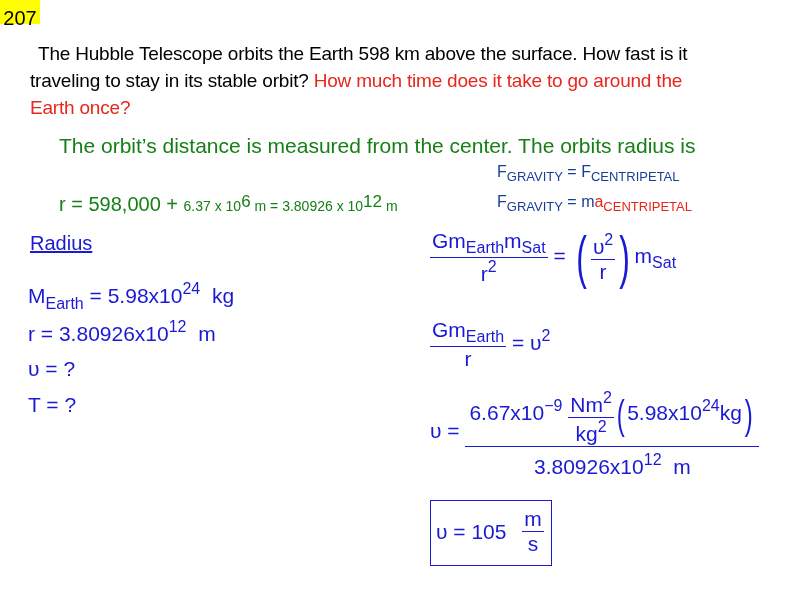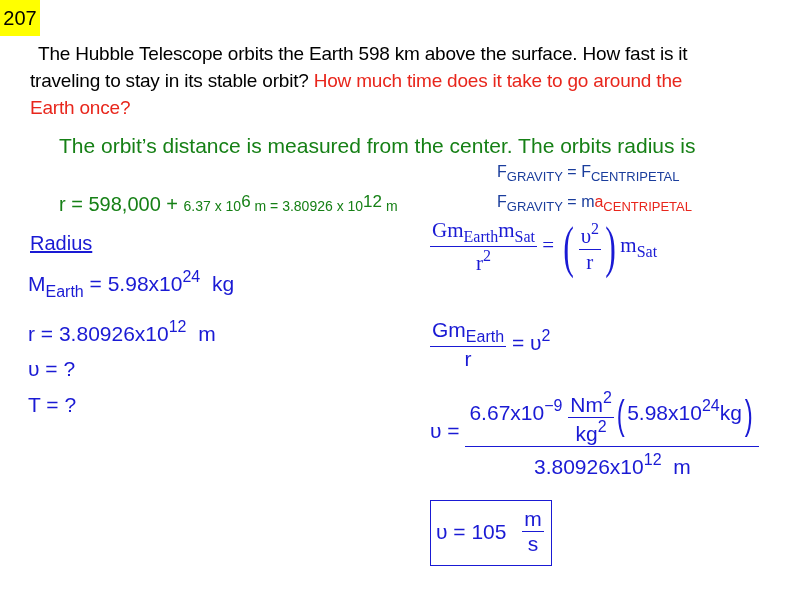--- a/index.html
+++ b/index.html
@@ -3,21 +3,21 @@
 <meta charset="utf-8">
 <style>
   html, body { margin: 0; padding: 0; }
   body {
     width: 800px; height: 600px; position: relative; overflow: hidden;
     background: #ffffff;
     font-family: "Liberation Sans", sans-serif;
   }
   .abs { position: absolute; white-space: nowrap; }
   .badge {
-    left: 0; top: 0; width: 40px; height: 36px; background: #ffff00;
+    left: 0; top: 0; width: 40px; height: 24px; background: #ffff00;
     color: #000; font-size: 20px; line-height: 36px; text-align: center;
   }
   .question { left: 30px; top: 40px; font-size: 19px; line-height: 27px; color: #000; letter-spacing: -0.2px; }
   .question .red { color: #e8261c; }
   .green { color: #168016; margin-left: 32px; }
   .g1 { left: 27px; top: 132px; font-size: 21px; line-height: 28px; }
   .g3 { left: 27px; top: 193px; font-size: 20px; }
   .g3 .small { font-size: 14px; }
   .g3 sup { font-size: 17px; position: relative; top: -4px; vertical-align: baseline; }
   .navy { color: #1a3d9c; font-size: 16px; }
@@ -60,34 +60,34 @@
 
 <div class="abs navy" style="left:497px; top:163px;">
   <span>F</span><sub>GRAVITY</sub><span> = </span><span>F</span><sub>CENTRIPETAL</sub>
 </div>
 <div class="abs navy" style="left:497px; top:193px;">
   <span>F</span><sub>GRAVITY</sub><span> = </span><span>m</span><span class="redsub">a</span><sub class="redsub">CENTRIPETAL</sub>
 </div>
 
 <div class="abs blue givens-title">Radius</div>
 
-<div class="abs blue given" style="top:268px;">
+<div class="abs blue given" style="top:280px;">
   <span>M</span><sub>Earth</sub><span> = 5.98x10</span><sup>24</sup><span style="white-space:pre">  kg</span>
 </div>
 <div class="abs blue given" style="top:318px;">
   <span>r</span><span> = 3.80926x10</span><sup>12</sup><span style="white-space:pre">  m</span>
 </div>
 <div class="abs blue given" style="top:357px;">
   <span>υ</span><span> = ?</span>
 </div>
 <div class="abs blue given" style="top:393px;">
   <span>T</span><span> = ?</span>
 </div>
 
-<div class="abs eq" style="left:430px; top:218px;font-family:Liberation Serif, serif;">
+<div class="abs eq" style="left:430px; top:228px;">
   <span class="frac">
     <span class="num"><span>Gm</span><sub>Earth</sub><span>m</span><sub>Sat</sub></span>
     <span class="den"><span>r</span><sup>2</sup></span>
   </span>
   <span>=</span>
   <span class="paren">(</span><span class="frac">
     <span class="num"><span>υ</span><sup>2</sup></span>
     <span class="den">r</span>
   </span><span class="paren">)</span><span>m</span><sub>Sat</sub>
 </div>

